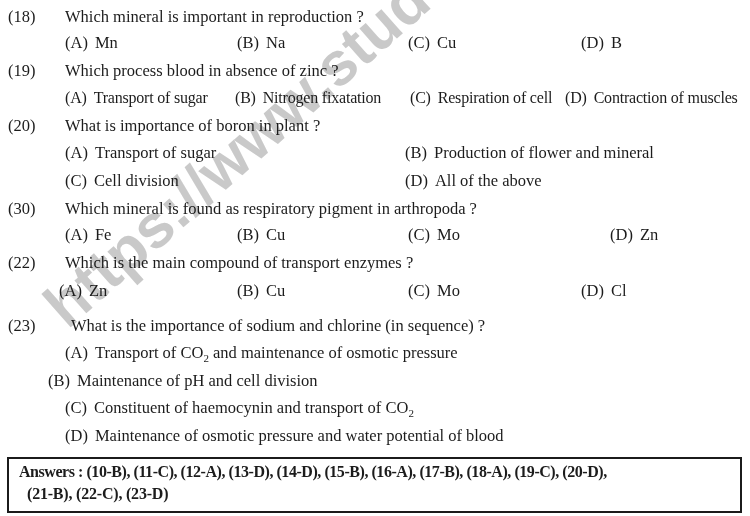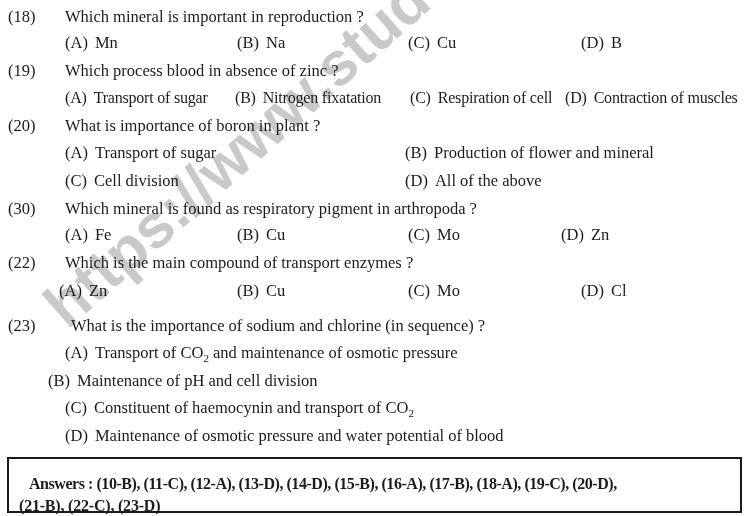--- a/index.html
+++ b/index.html
@@ -50,27 +50,27 @@
     top: 457px;
     width: 731px;
     height: 52px;
     border: 2px solid #1b1b1b;
     background: #ffffff;
     z-index: 2;
     font-weight: bold;
     font-size: 16px;
   }
   .ansline1 {
-    padding-left: 20px;
-    margin-top: 16px;
+    padding-left: 10px;
+    margin-top: 4px;
     letter-spacing: -0.45px;
     white-space: nowrap;
   }
   .ansline2 {
-    padding-left: 10px;
+    padding-left: 18px;
     margin-top: 4px;
     letter-spacing: -0.2px;
     white-space: nowrap;
   }
 </style>
 </head>
 <body>
 
 <div class="page">
 
@@ -114,21 +114,21 @@
     </div>
 
     <div class="qline" style="top:199px">
       <span class="qnum">(30)</span>
       <span class="qtext">Which mineral is found as respiratory pigment in arthropoda ?</span>
     </div>
     <div class="qline" style="top:225px">
       <span class="opt" style="left:65px"><span class="olab">(A)</span><span class="otxt">Fe</span></span>
       <span class="opt" style="left:237px"><span class="olab">(B)</span><span class="otxt">Cu</span></span>
       <span class="opt" style="left:408px"><span class="olab">(C)</span><span class="otxt">Mo</span></span>
-      <span class="opt" style="left:561px"><span class="olab">(D)</span><span class="otxt">Zn</span></span>
+      <span class="opt" style="left:610px"><span class="olab">(D)</span><span class="otxt">Zn</span></span>
     </div>
 
     <div class="qline" style="top:253px">
       <span class="qnum">(22)</span>
       <span class="qtext">Which is the main compound of transport enzymes ?</span>
     </div>
     <div class="qline" style="top:281px">
       <span class="opt" style="left:59px"><span class="olab">(A)</span><span class="otxt">Zn</span></span>
       <span class="opt" style="left:237px"><span class="olab">(B)</span><span class="otxt">Cu</span></span>
       <span class="opt" style="left:408px"><span class="olab">(C)</span><span class="otxt">Mo</span></span>

